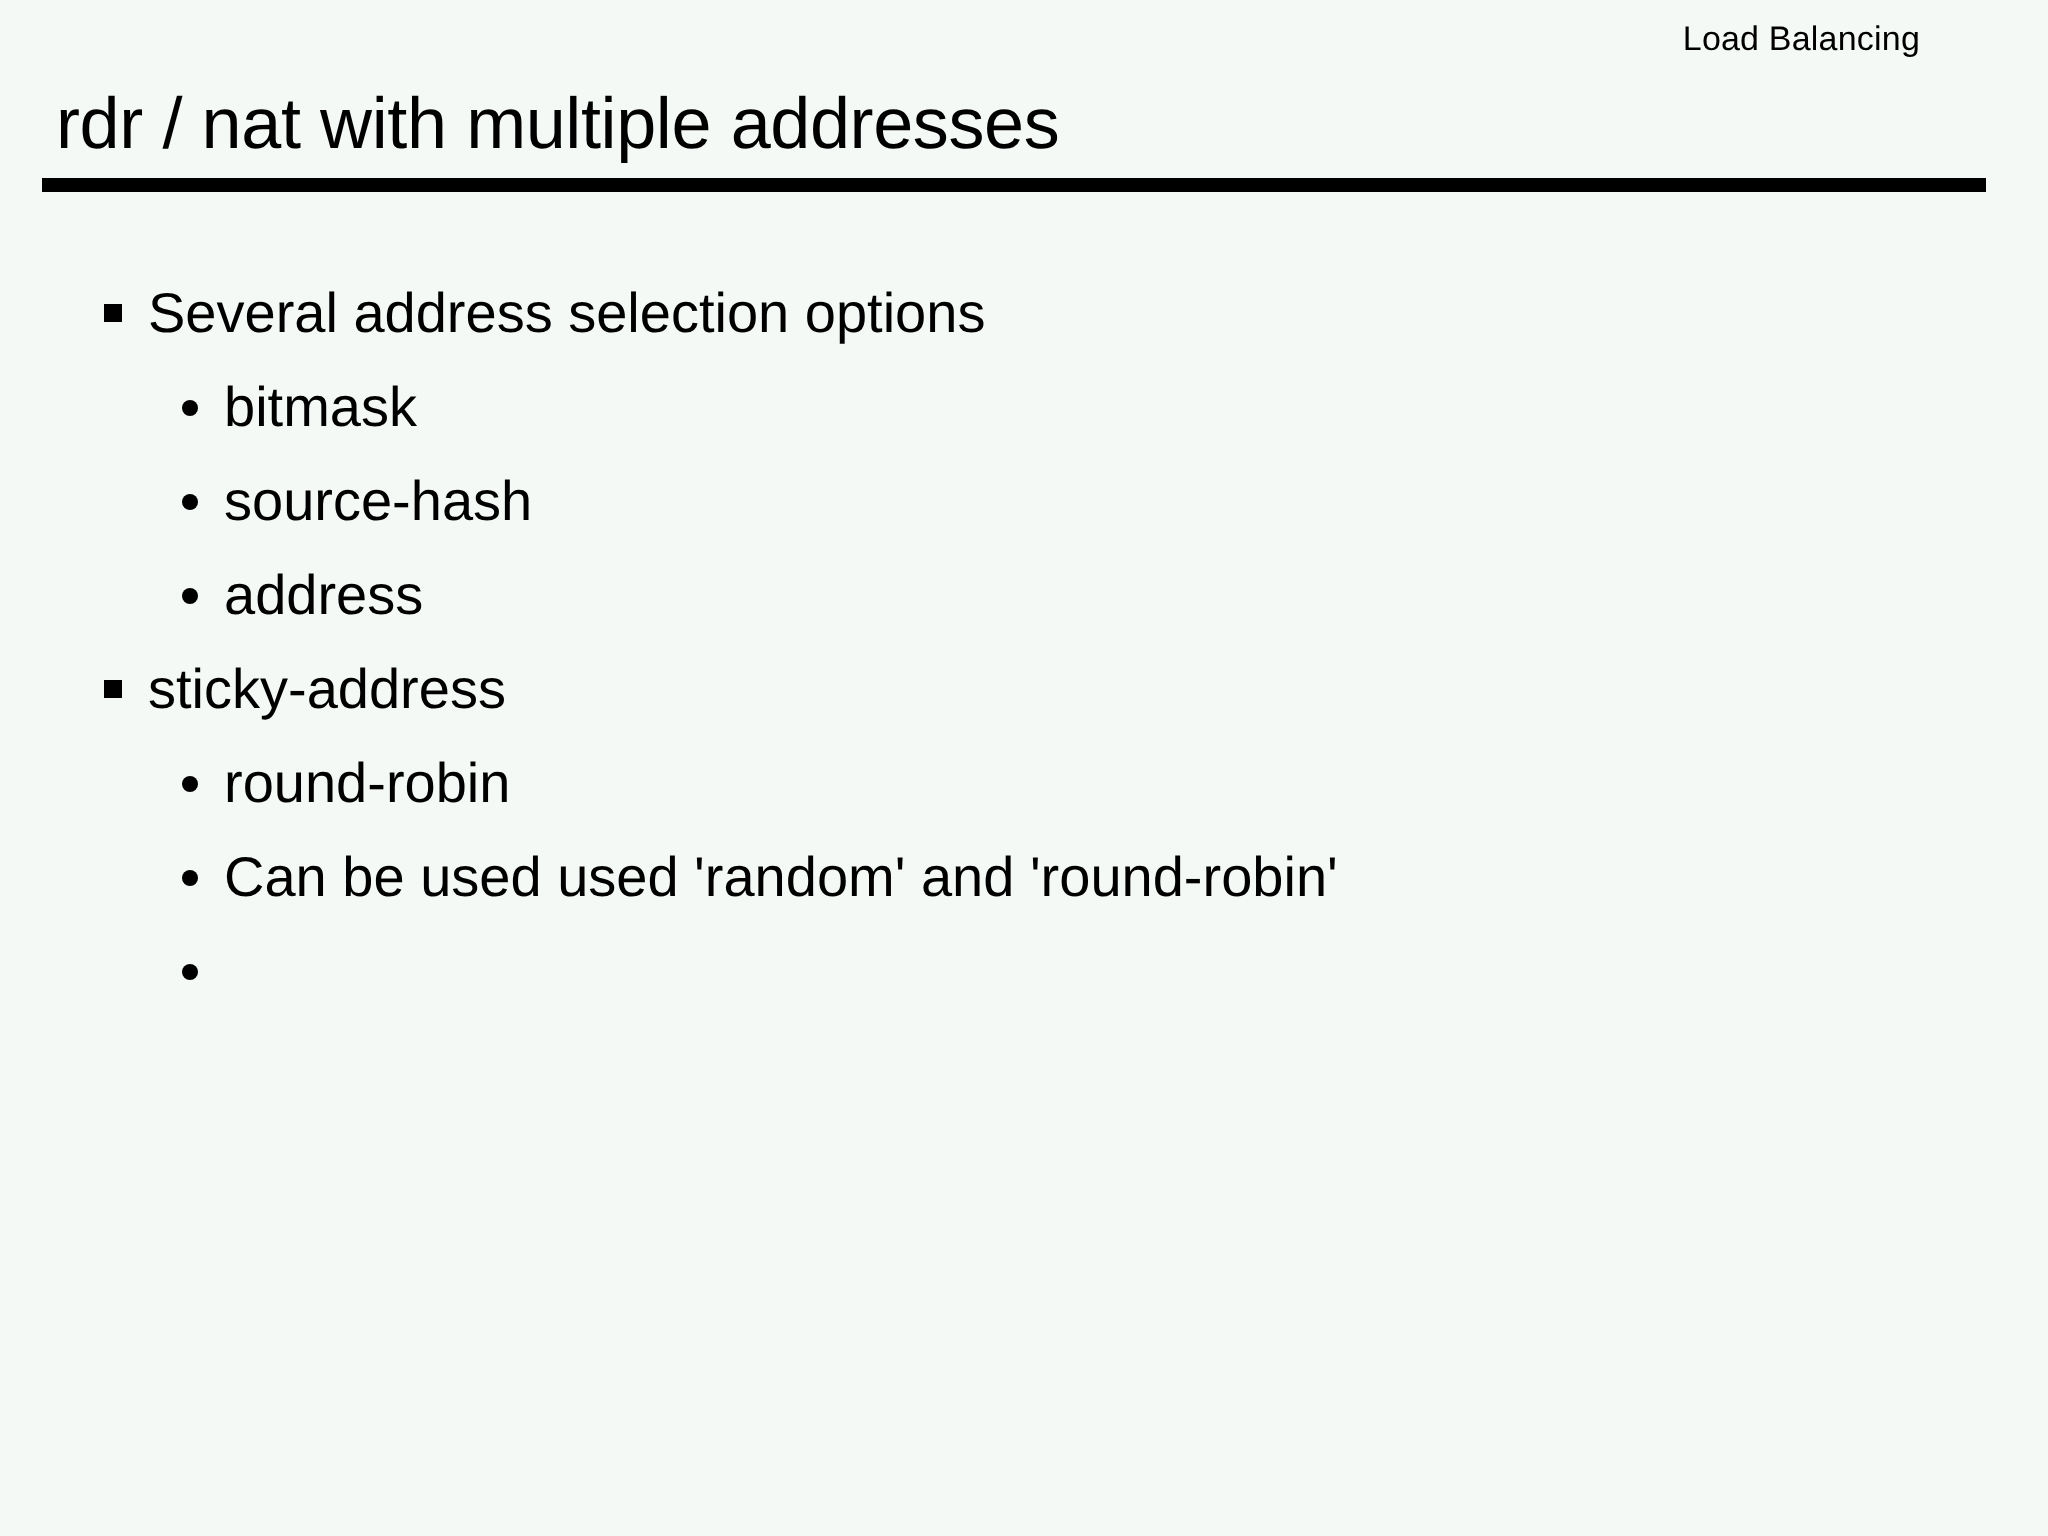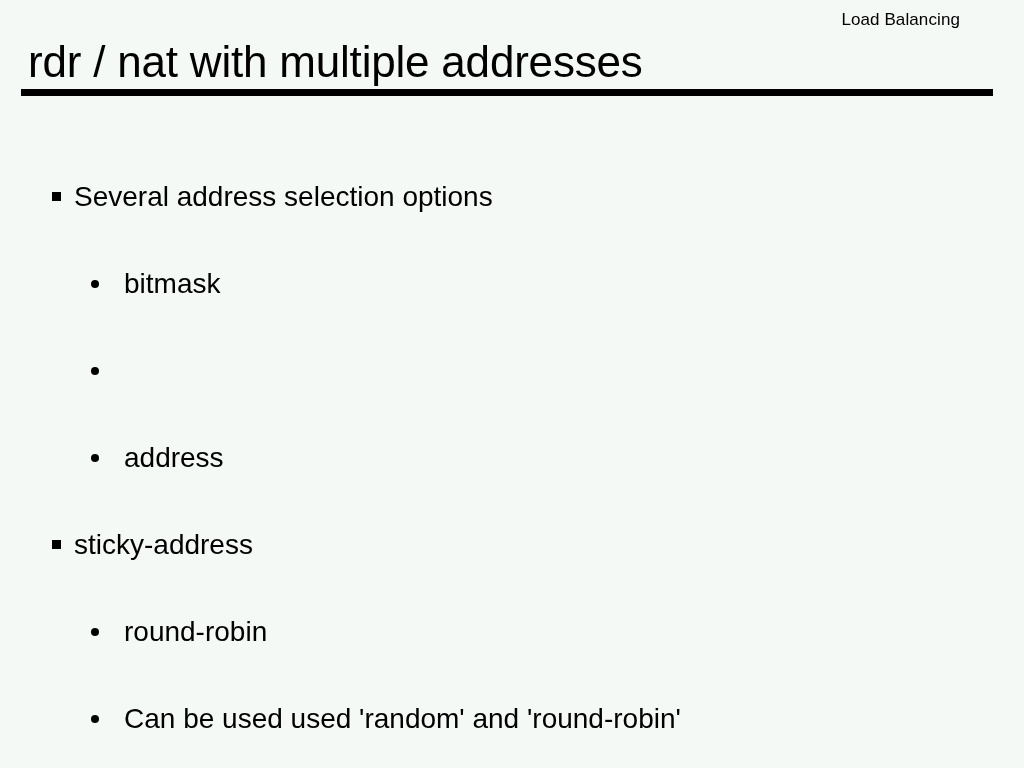--- a/index.html
+++ b/index.html
@@ -34,21 +34,21 @@
     letter-spacing: 0.1px;
     white-space: nowrap;
     color: #000000;
   }
 
   
   .slide-title {
     position: absolute;
     top: 42px;
     left: 28px;
-    font-size: 44px;
+    font-size: 36px;
     line-height: 40px;
     white-space: nowrap;
     color: #000000;
     font-weight: normal;
     margin: 0;
     letter-spacing: -0.2px;
   }
 
   .title-rule {
     position: absolute;
@@ -65,21 +65,20 @@
     left: 0;
     top: 133px;
     width: 1024px;
   }
 
   .bullet {
     position: relative;
     height: 47px;
     line-height: 47px;
     white-space: nowrap;
-    margin-top: 40px;
   }
 
   .bullet .marker {
     position: absolute;
     display: block;
   }
 
   .bullet .text {
     position: absolute;
     top: 0;
@@ -104,21 +103,21 @@
   
   .level2 > .marker {
     left: 91px;
     top: 20px;
     width: 8px;
     height: 8px;
     background: #000000;
     border-radius: 50%;
   }
   .level2 > .text {
-    left: 124px;
+    left: 112px;
   }
 </style>
 </head>
 <body>
 
 <div class="slide">
 
   <div class="slide-header">Load Balancing</div>
 
   <h1 class="slide-title">rdr / nat with multiple addresses</h1>
@@ -132,20 +131,21 @@
       <span class="text">Several address selection options</span>
     </div>
 
     <div class="bullet level2">
       <span class="marker"></span>
       <span class="text">bitmask</span>
     </div>
 
     <div class="bullet level2">
       <span class="marker"></span>
+      <span class="text">source-hash</span>
     </div>
 
     <div class="bullet level2">
       <span class="marker"></span>
       <span class="text">address</span>
     </div>
 
     <div class="bullet level1">
       <span class="marker"></span>
       <span class="text">sticky-address</span>

